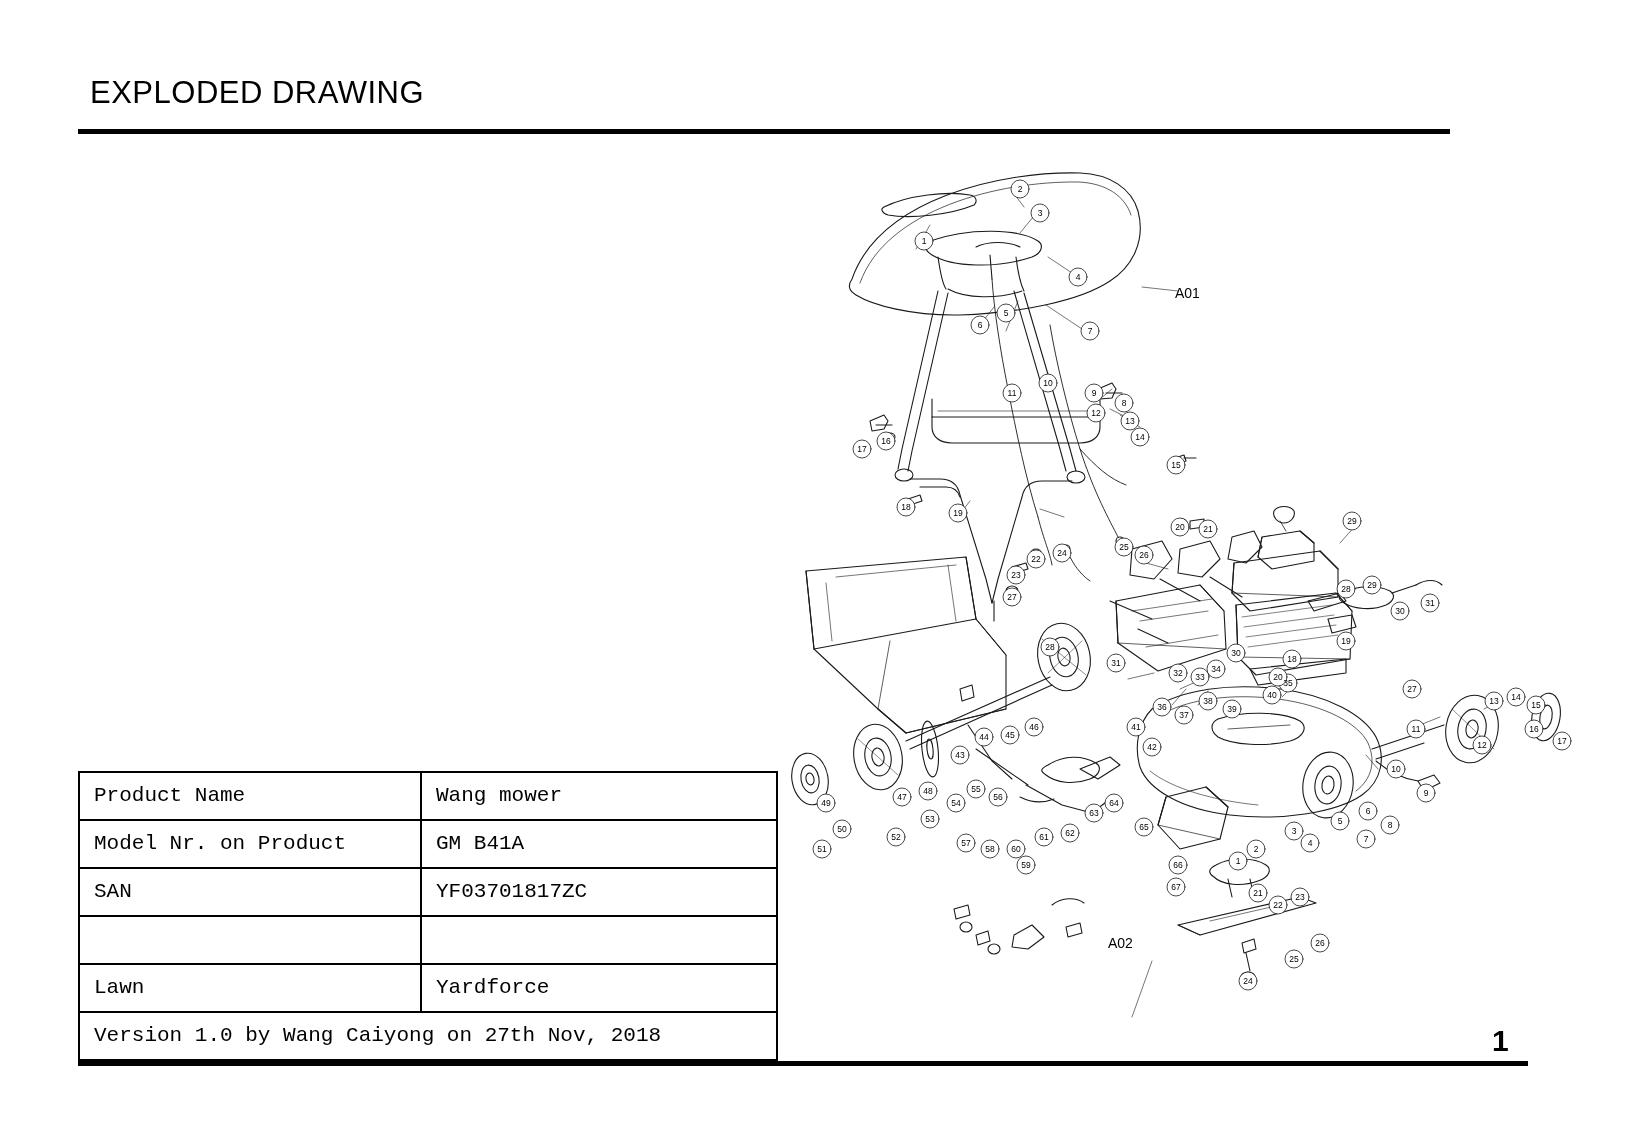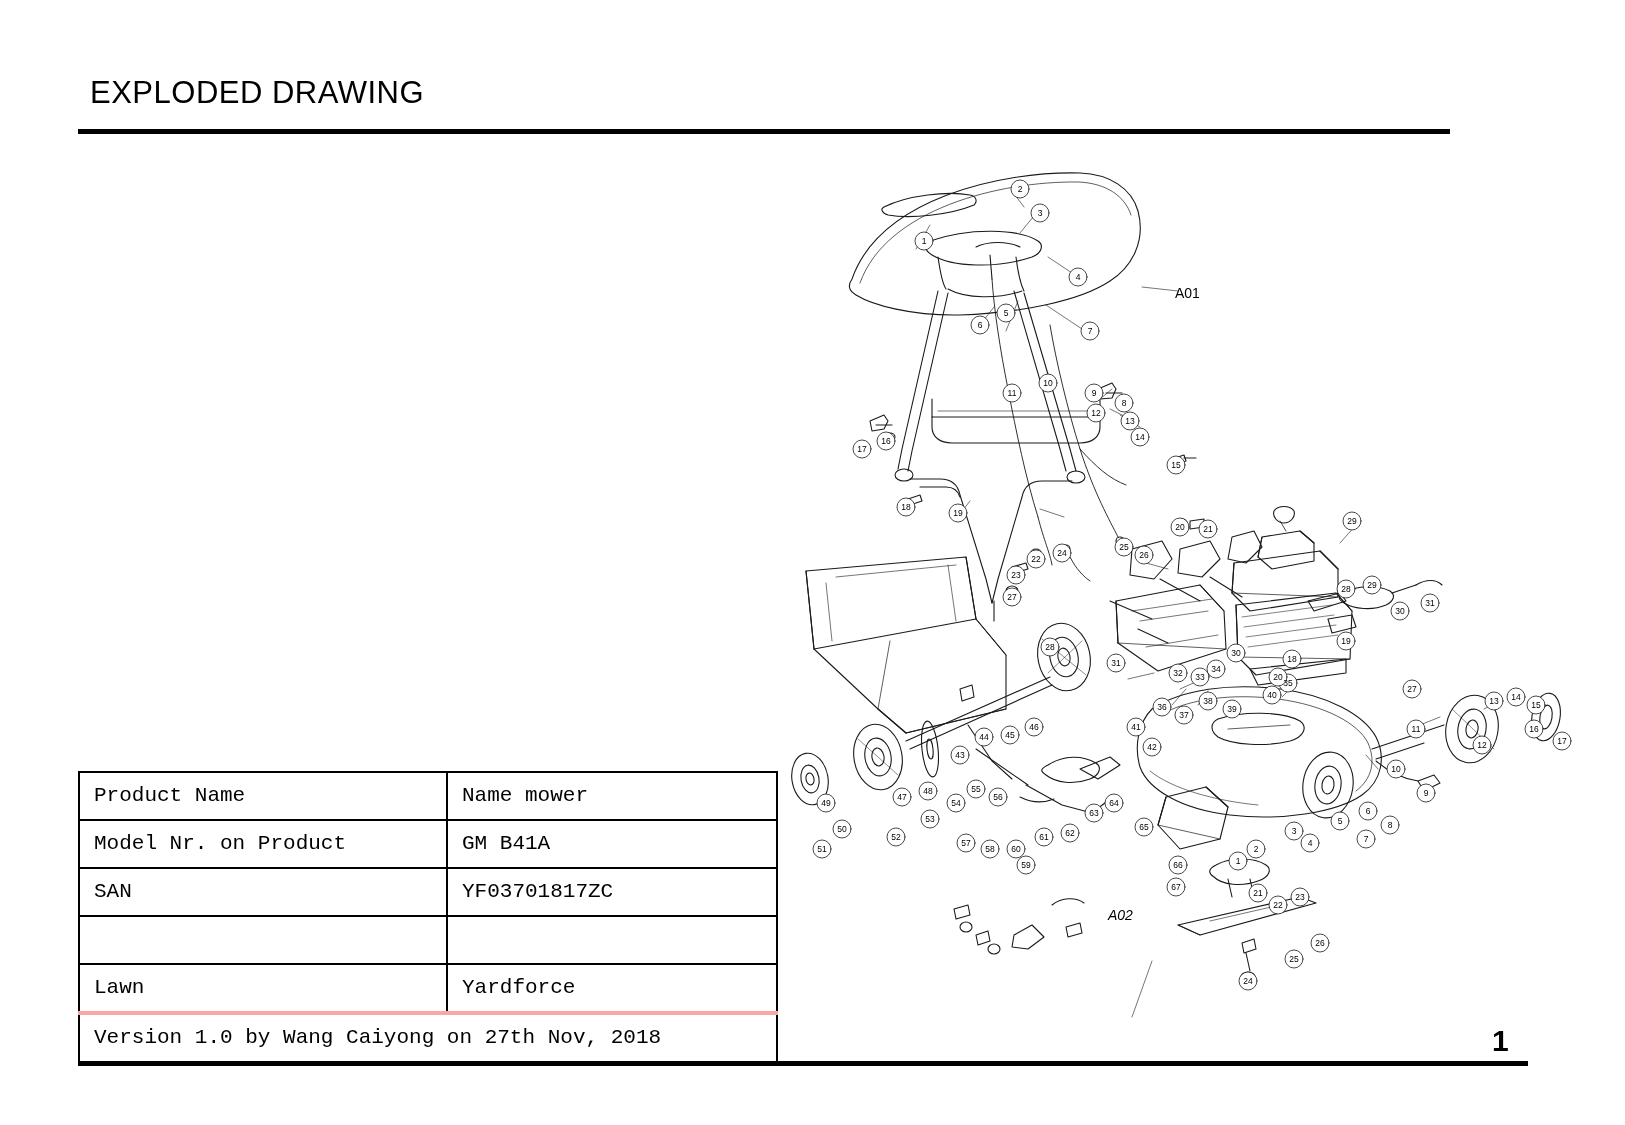--- a/index.html
+++ b/index.html
@@ -64,46 +64,46 @@
     position: absolute;
     left: 78px;
     top: 732px;
     width: 700px;
     border-collapse: collapse;
     font-family: "Liberation Mono", monospace;
     font-size: 21px;
   }
   .info-table td {
     border: 2px solid #000;
-    padding: 9px 30px 11px 14px;
+    padding: 9px 4px 11px 14px;
     height: 26px;
     vertical-align: middle;
     white-space: nowrap;
   }
   .info-table td.label { width: 322px; }
   .info-table tr.blank td { height: 26px; }
-  .info-table td.full { border-top: 4px solid #fca5a5; }
+  .info-table td.full { border-top: 2px solid #fca5a5; }
 
   
   .drawing {
     position: absolute;
     left: 780px;
     top: 110px;
     width: 800px;
     height: 880px;
   }
   .drawing svg { display: block; }
 
   .callout {
     position: absolute;
     font-family: "Liberation Sans", sans-serif;
     font-size: 14px;
   }
   #callout-a01 { left: 1175px; top: 246px; }
-  #callout-a02 { left: 1108px; top: 868px; font-style: italic; }
+  #callout-a02 { left: 1108px; top: 896px; }
 </style>
 </head>
 <body>
 
 <div id="page">
 
   <div class="page-title">EXPLODED DRAWING</div>
   <div class="rule-top"></div>
 
   <div class="drawing">
@@ -577,21 +577,21 @@
     </svg>
   </div>
 
   <div class="callout" id="callout-a01">A01</div>
   <div class="callout" id="callout-a02">A02</div>
 
   <table class="info-table">
     <tbody>
       <tr>
         <td class="label">Product Name</td>
-        <td>Name mower</td>
+        <td>Wang mower</td>
       </tr>
       <tr>
         <td class="label">Model Nr. on Product</td>
         <td>GM B41A</td>
       </tr>
       <tr>
         <td class="label">SAN</td>
         <td>YF03701817ZC</td>
       </tr>
       <tr class="blank">

